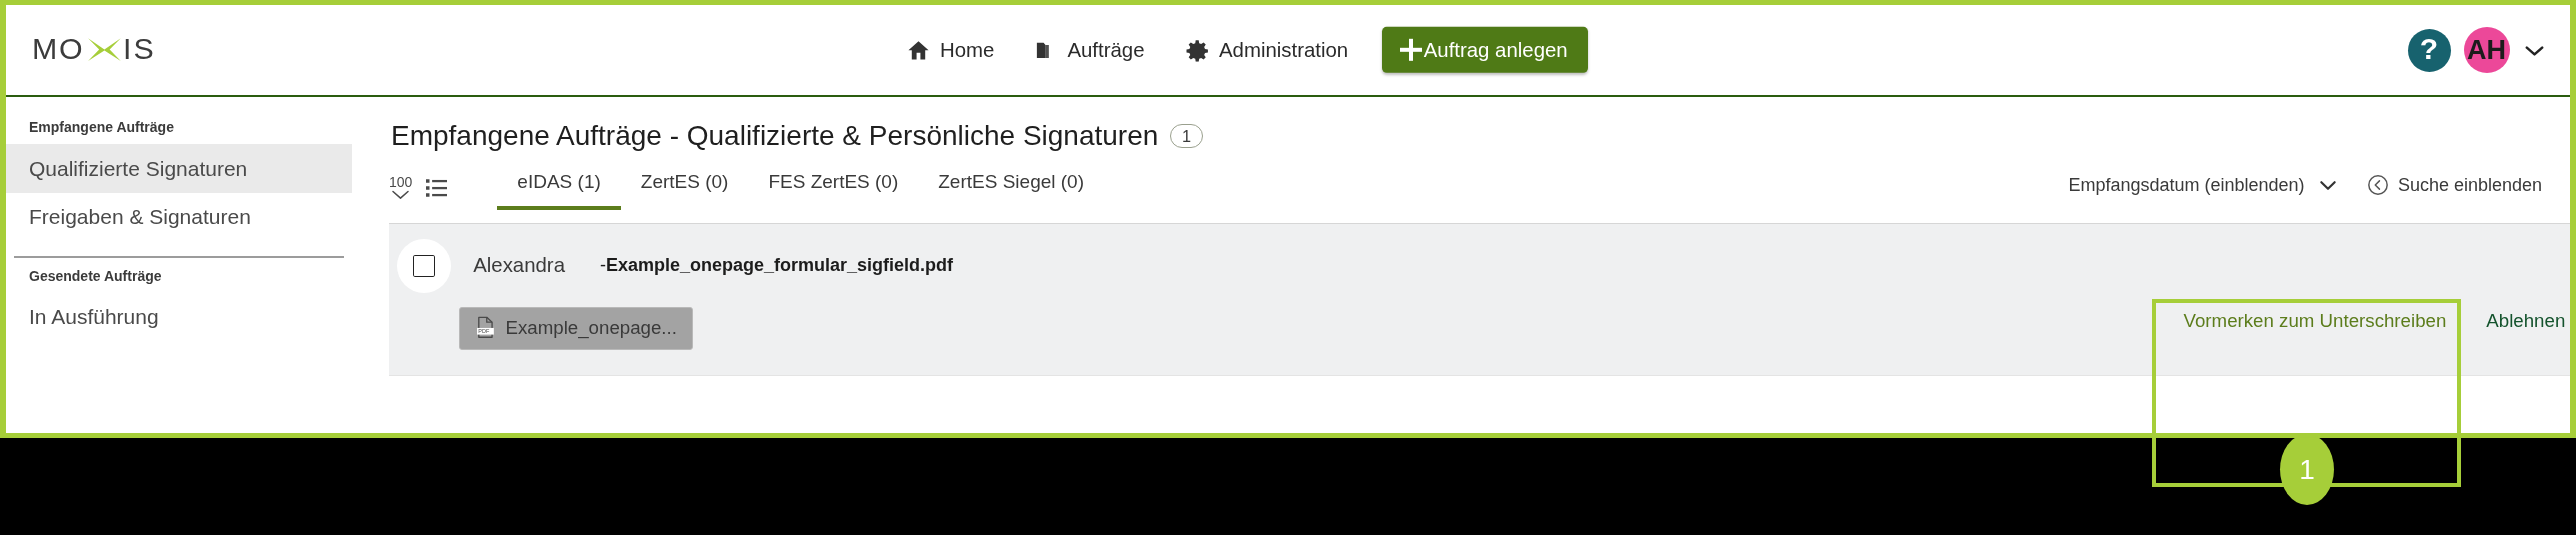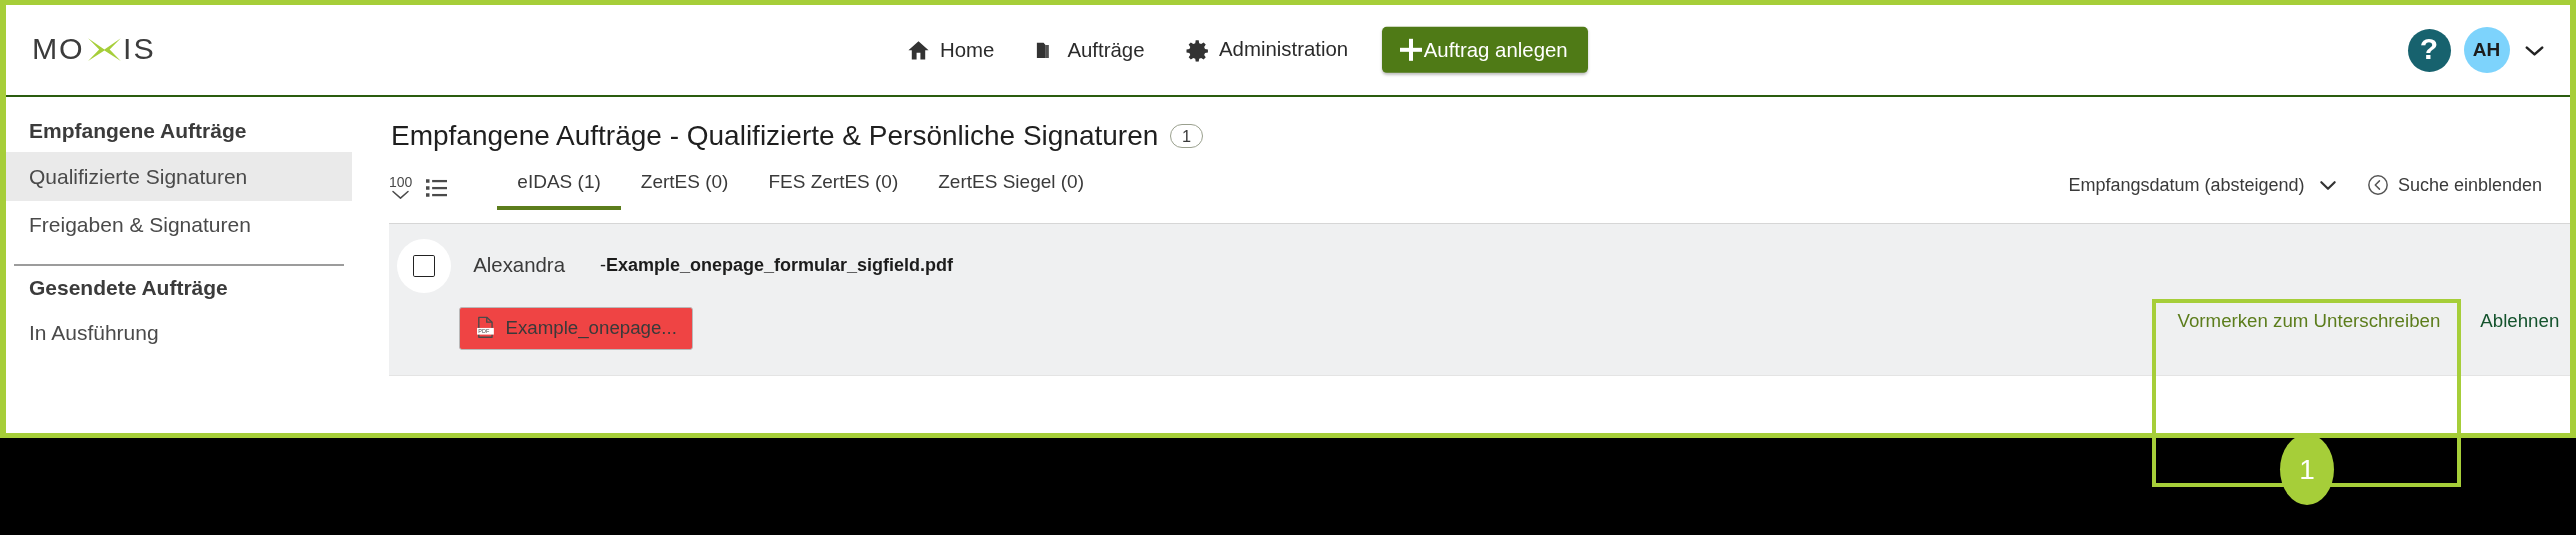--- a/index.html
+++ b/index.html
@@ -33,21 +33,21 @@
 
   .logo-wrap { position: absolute; left: 26px; top: 50%; transform: translateY(-50%); }
   .logo-svg { display: block; }
 
   .nav-center {
     position: absolute;
     left: 881px; top: 50%; transform: translateY(-50%);
     display: flex; align-items: center; gap: 0px;
   }
   .nav-item {
-    display: flex; align-items: flex-start; gap: 10px;
+    display: flex; align-items: flex-end; gap: 10px;
     padding: 8.2px 20px;
     cursor: pointer;
     white-space: nowrap;
   }
   .nav-item .nav-label {
     font-size: 20.4px; color: #2b2b2b; font-weight: 400;
   }
   .nav-icon { display: flex; align-items: center; justify-content: center; }
 
   .create-btn {
@@ -76,37 +76,37 @@
   }
   .help-circle {
     width: 43px; height: 43px; border-radius: 50%;
     background: #17626e; color: #ffffff;
     display: flex; align-items: center; justify-content: center;
     font-size: 30px; font-weight: 700; cursor: pointer;
     line-height: 1; padding-bottom: 2.3px;
   }
   .avatar {
     width: 46px; height: 46px; border-radius: 50%;
-    background: #7dd3fc; color: #1c1c1c;
+    background: #ec4899; color: #1c1c1c;
     display: flex; align-items: center; justify-content: center;
-    font-size: 19px; font-weight: 700; cursor: pointer;
+    font-size: 27px; font-weight: 700; cursor: pointer;
   }
   .chev-down-hdr { cursor: pointer; display: flex; align-items: center; }
 
   
   #body-row { display: flex; height: calc(438px - 92px - 10.5px); }
 
   
   #sidebar {
     width: 346px; flex: 0 0 346px;
     background: #ffffff;
     padding-top: 15px;
   }
   .side-group-title {
-    font-size: 21px; font-weight: 700; color: #3b3b3b;
+    font-size: 14px; font-weight: 700; color: #3b3b3b;
     padding: 7px 0 9.3px 23px;
   }
   .side-item {
     font-size: 21px; color: #4a4a4a; font-weight: 400;
     padding: 12.3px 0 12.3px 23px;
     cursor: pointer;
   }
   .side-item.active { background: #eaeaea; }
   .side-divider {
     height: 1.8px; background: #9c9c9c; margin: 15px 8.2px 2.3px 8.2px;
@@ -193,39 +193,39 @@
   }
   .sender-name { font-size: 20.4px; color: #3a3a3a; margin-left: 22px; white-space: nowrap; }
   .doc-title {
     font-size: 18px; color: #1c1c1c; font-weight: 700;
     margin-left: 35px; white-space: nowrap;
   }
   .doc-title .dash { font-weight: 400; }
 
   .chip {
     display: inline-flex; align-items: center; gap: 10.5px;
-    background: #ef4444; border: 1.2px solid #b9b9b9; border-radius: 2.9px;
+    background: #a3a3a3; border: 1.2px solid #b9b9b9; border-radius: 2.9px;
     padding: 8.2px 15px;
     margin: 14px 0 0 70px;
     cursor: pointer;
   }
   .chip-label { font-size: 18.7px; color: #3a3a3a; white-space: nowrap; }
 
   .meta-cols {
     display: flex; gap: 0; padding: 17.5px 0 0 0;
     flex: 0 0 auto;
   }
   .meta-col { width: 337px; flex: 0 0 337px; }
   .meta-col.second { width: 268px; flex: 0 0 268px; }
   .meta-line {
     font-size: 17.5px; color: #3a3a3a; line-height: 1.42; white-space: nowrap;
   }
 
   .actions {
-    position: absolute; right: 6px; bottom: 34px;
+    position: absolute; right: 0; bottom: 34px;
     display: flex; 
   }
   .action-link {
     font-size: 18.7px; color: #5c7d1c; cursor: pointer;
     padding: 8.2px 20px; white-space: nowrap;
   }
   .action-link.danger { color: #14532d; padding-right: 4.7px; }
 
   
   #annotation-box {
@@ -356,21 +356,21 @@
 
         <div class="tabs">
           <div class="tab active">eIDAS (1)</div>
           <div class="tab">ZertES (0)</div>
           <div class="tab">FES ZertES (0)</div>
           <div class="tab">ZertES Siegel (0)</div>
         </div>
 
         <div class="tabs-right">
           <div class="sort-ctl">
-            <span>Empfangsdatum (absteigend)</span>
+            <span>Empfangsdatum (einblenden)</span>
             <svg width="20" height="13" viewBox="0 0 24 14" fill="none" stroke="#333333" stroke-width="2.6" stroke-linecap="round" stroke-linejoin="round">
               <path d="M4 3 L12 11 L20 3"></path>
             </svg>
           </div>
           <div class="search-toggle">
             <svg width="22" height="22" viewBox="0 0 24 24" fill="none" stroke="#555555" stroke-width="1.6">
               <circle cx="12" cy="12" r="10"></circle>
               <path d="M13.6 7.5 L9 12 L13.6 16.5" stroke-linecap="round" stroke-linejoin="round"></path>
             </svg>
             <span>Suche einblenden</span>

